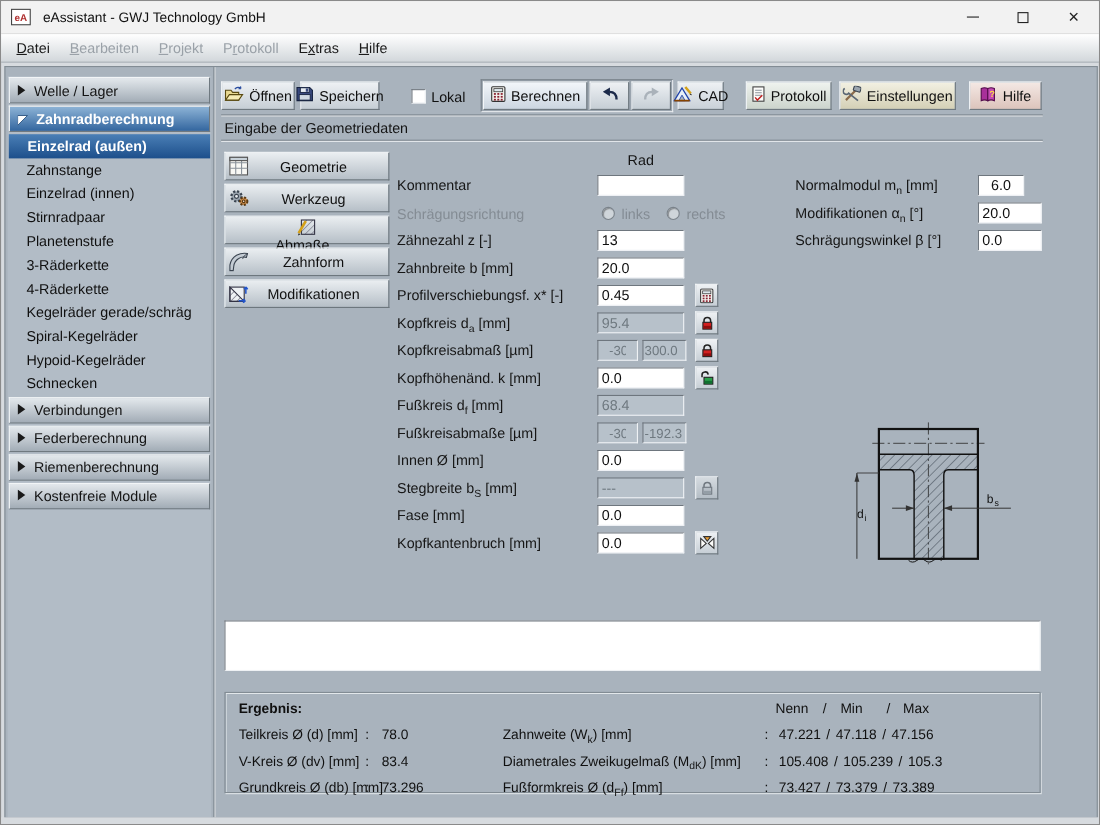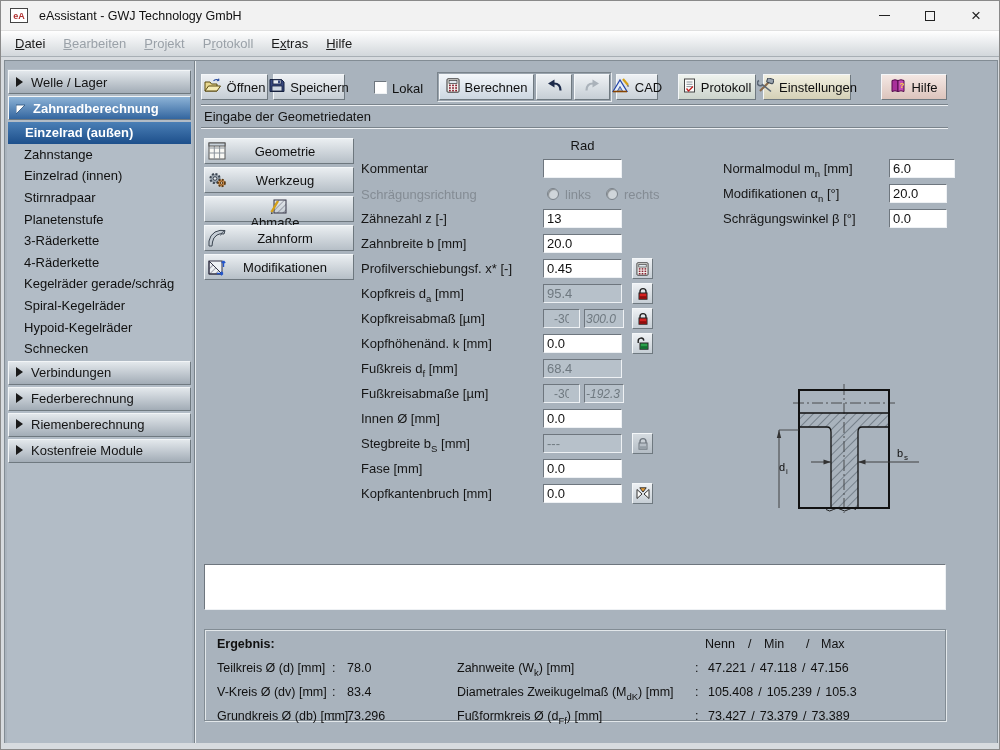--- a/index.html
+++ b/index.html
@@ -51,21 +51,21 @@
   .navbtn{position:absolute;left:203px;width:150px;height:26px;background:linear-gradient(#eaeef1,#b6bfc7);border:1px solid;border-color:#f4f7f9 #6d777e #6d777e #f4f7f9;font-size:13px;color:#101010;display:flex;align-items:center;font-family:inherit;padding:0 2px;}
   .navbtn .ic{width:20px;height:20px;display:flex;align-items:center;justify-content:center;}
   .navbtn .lab{flex:1;text-align:center;margin-right:8px;}
   
   .flabel{position:absolute;font-size:13px;color:#161616;white-space:nowrap;}
   .flabel.dim{color:#848c94;}
   sub{font-size:9.5px;}
   .finput{position:absolute;width:79px;height:19px;background:#fff;border:1px solid;border-color:#6e767e #eef1f4 #eef1f4 #6e767e;font-size:13px;font-family:inherit;color:#101010;padding:0 3px;}
   .finput.dis{background:#b7c1ca;color:#6f7980;}
   .finput.half1{width:37px;font-size:12px;padding:0 10px;}
-  .finput.half2{width:40px;left:583px;font-size:12px;padding:0 1px;font-style:italic;}
+  .finput.half2{width:40px;left:583px;font-size:12px;padding:0 1px;}
   .colhead{position:absolute;left:542px;top:137px;width:79px;text-align:center;font-size:13px;color:#141414;}
   .smallbtn{position:absolute;left:631px;width:21px;height:21px;background:linear-gradient(#eef1f4,#c6ced5);border:1px solid;border-color:#f4f7f9 #6f7980 #6f7980 #f4f7f9;display:flex;align-items:center;justify-content:center;padding:0;}
   .smallbtn.dim{background:linear-gradient(#d5dbe0,#b4bdc5);}
   .radio{position:absolute;width:12px;height:12px;border-radius:50%;background:#cfd5da;border:1px solid #7a828a;box-shadow:inset 1px 1px 1px rgba(0,0,0,.35);}
   .radio .dot{width:5px;height:5px;border-radius:50%;background:#4a5158;margin:2.5px;}
   .radio-label{position:absolute;font-size:13px;color:#848c94;}
   
   .msgbox{position:absolute;left:203px;top:563px;width:742px;height:46px;background:#fff;border:1px solid;border-color:#6e767e #eef1f4 #eef1f4 #6e767e;font-size:12.5px;color:#111;padding:3px;}
   .resbox{position:absolute;left:203px;top:628px;width:742px;height:92px;border:1px solid #828c94;box-shadow:inset 1px 1px 0 #e2e7ea, 1px 1px 0 #e2e7ea;font-size:12.5px;color:#101010;}
   .rcell{position:absolute;white-space:nowrap;}
@@ -257,21 +257,21 @@
   <button class="tbtn proto-tint" style="left:677px;width:78px;">
     <span><svg width="13" height="15" viewBox="0 0 13 15">
           <rect x="1.5" y="1" width="10" height="13" fill="#fcfcfa" stroke="#444"></rect>
           <line x1="3.5" y1="4" x2="9.5" y2="4" stroke="#8a929a"></line>
           <line x1="3.5" y1="6.3" x2="9.5" y2="6.3" stroke="#8a929a"></line>
           <line x1="3.5" y1="8.6" x2="9.5" y2="8.6" stroke="#8a929a"></line>
           <path d="M3.5 10.5 L5.5 13 L10 8.5" fill="none" stroke="#c02020" stroke-width="1.3"></path>
         </svg></span>
     <span>Protokoll</span>
   </button>
-  <button class="tbtn set-tint" style="left:762px;width:88px;">
+  <button class="tbtn set-tint" style="left:762px;width:106px;">
     <span><svg width="17" height="15" viewBox="0 0 17 15">
           <line x1="3" y1="13" x2="12" y2="4" stroke="#8a6a4a" stroke-width="2"></line>
           <rect x="10" y="0.5" width="6.5" height="4.5" rx="1" fill="#9aa4ae" stroke="#3a4450" transform="rotate(18 13 3)"></rect>
           <path d="M2 2.5 a2.8 2.8 0 1 0 3.5 4.2 L14 13.5" fill="none" stroke="#5a6674" stroke-width="1.6"></path>
         </svg></span>
     <span>Einstellungen</span>
   </button>
   <button class="tbtn help-tint" style="left:880px;width:66px;">
     <span><svg width="16" height="15" viewBox="0 0 16 15">
           <path d="M2 2.5 Q5 1 8 2.5 L8 13.5 Q5 12 2 13.5 Z" fill="#a8309a" stroke="#520a4a"></path>
@@ -445,21 +445,21 @@
   <input class="finput" style="left: 542px; top: 483px;" value="0.0">
   <button class="smallbtn" style="top:482px;">
       <svg width="16" height="14" viewBox="0 0 16 14">
         <polygon points="2,2.5 7,7 2,11.5" fill="#fcfcfa" stroke="#333"></polygon>
         <polygon points="14,2.5 9,7 14,11.5" fill="#fcfcfa" stroke="#333"></polygon>
         <polygon points="4.8,0.8 11.2,0.8 8,5" fill="#f0a030" stroke="#333"></polygon>
       </svg>
     </button>
 
   <span class="flabel" style="left:722px;top:160px;"><span>Normalmodul m</span><sub>n</sub><span> [mm]</span></span>
-  <input class="finput" style="left: 888px; top: 158px; width: 66px;" value="6.0">
+  <input class="finput" style="left: 888px; top: 158px; width: 42px; text-align: center;" value="6.0">
   <span class="flabel" style="left:722px;top:185px;"><span>Modifikationen α</span><sub>n</sub><span> [°]</span></span>
   <input class="finput" style="left: 888px; top: 183px; width: 58px;" value="20.0">
   <span class="flabel" style="left:722px;top:210px;"><span>Schrägungswinkel β [°]</span></span>
   <input class="finput" style="left: 888px; top: 208px; width: 58px;" value="0.0">
 
   <svg class="diagram" width="175" height="138" viewBox="0 0 175 138">
     <defs>
       <pattern id="ghatch" width="6" height="6" patternUnits="userSpaceOnUse" patternTransform="rotate(45)">
         <line x1="0" y1="0" x2="0" y2="6" stroke="#3a4450" stroke-width="0.9"></line>
       </pattern>

